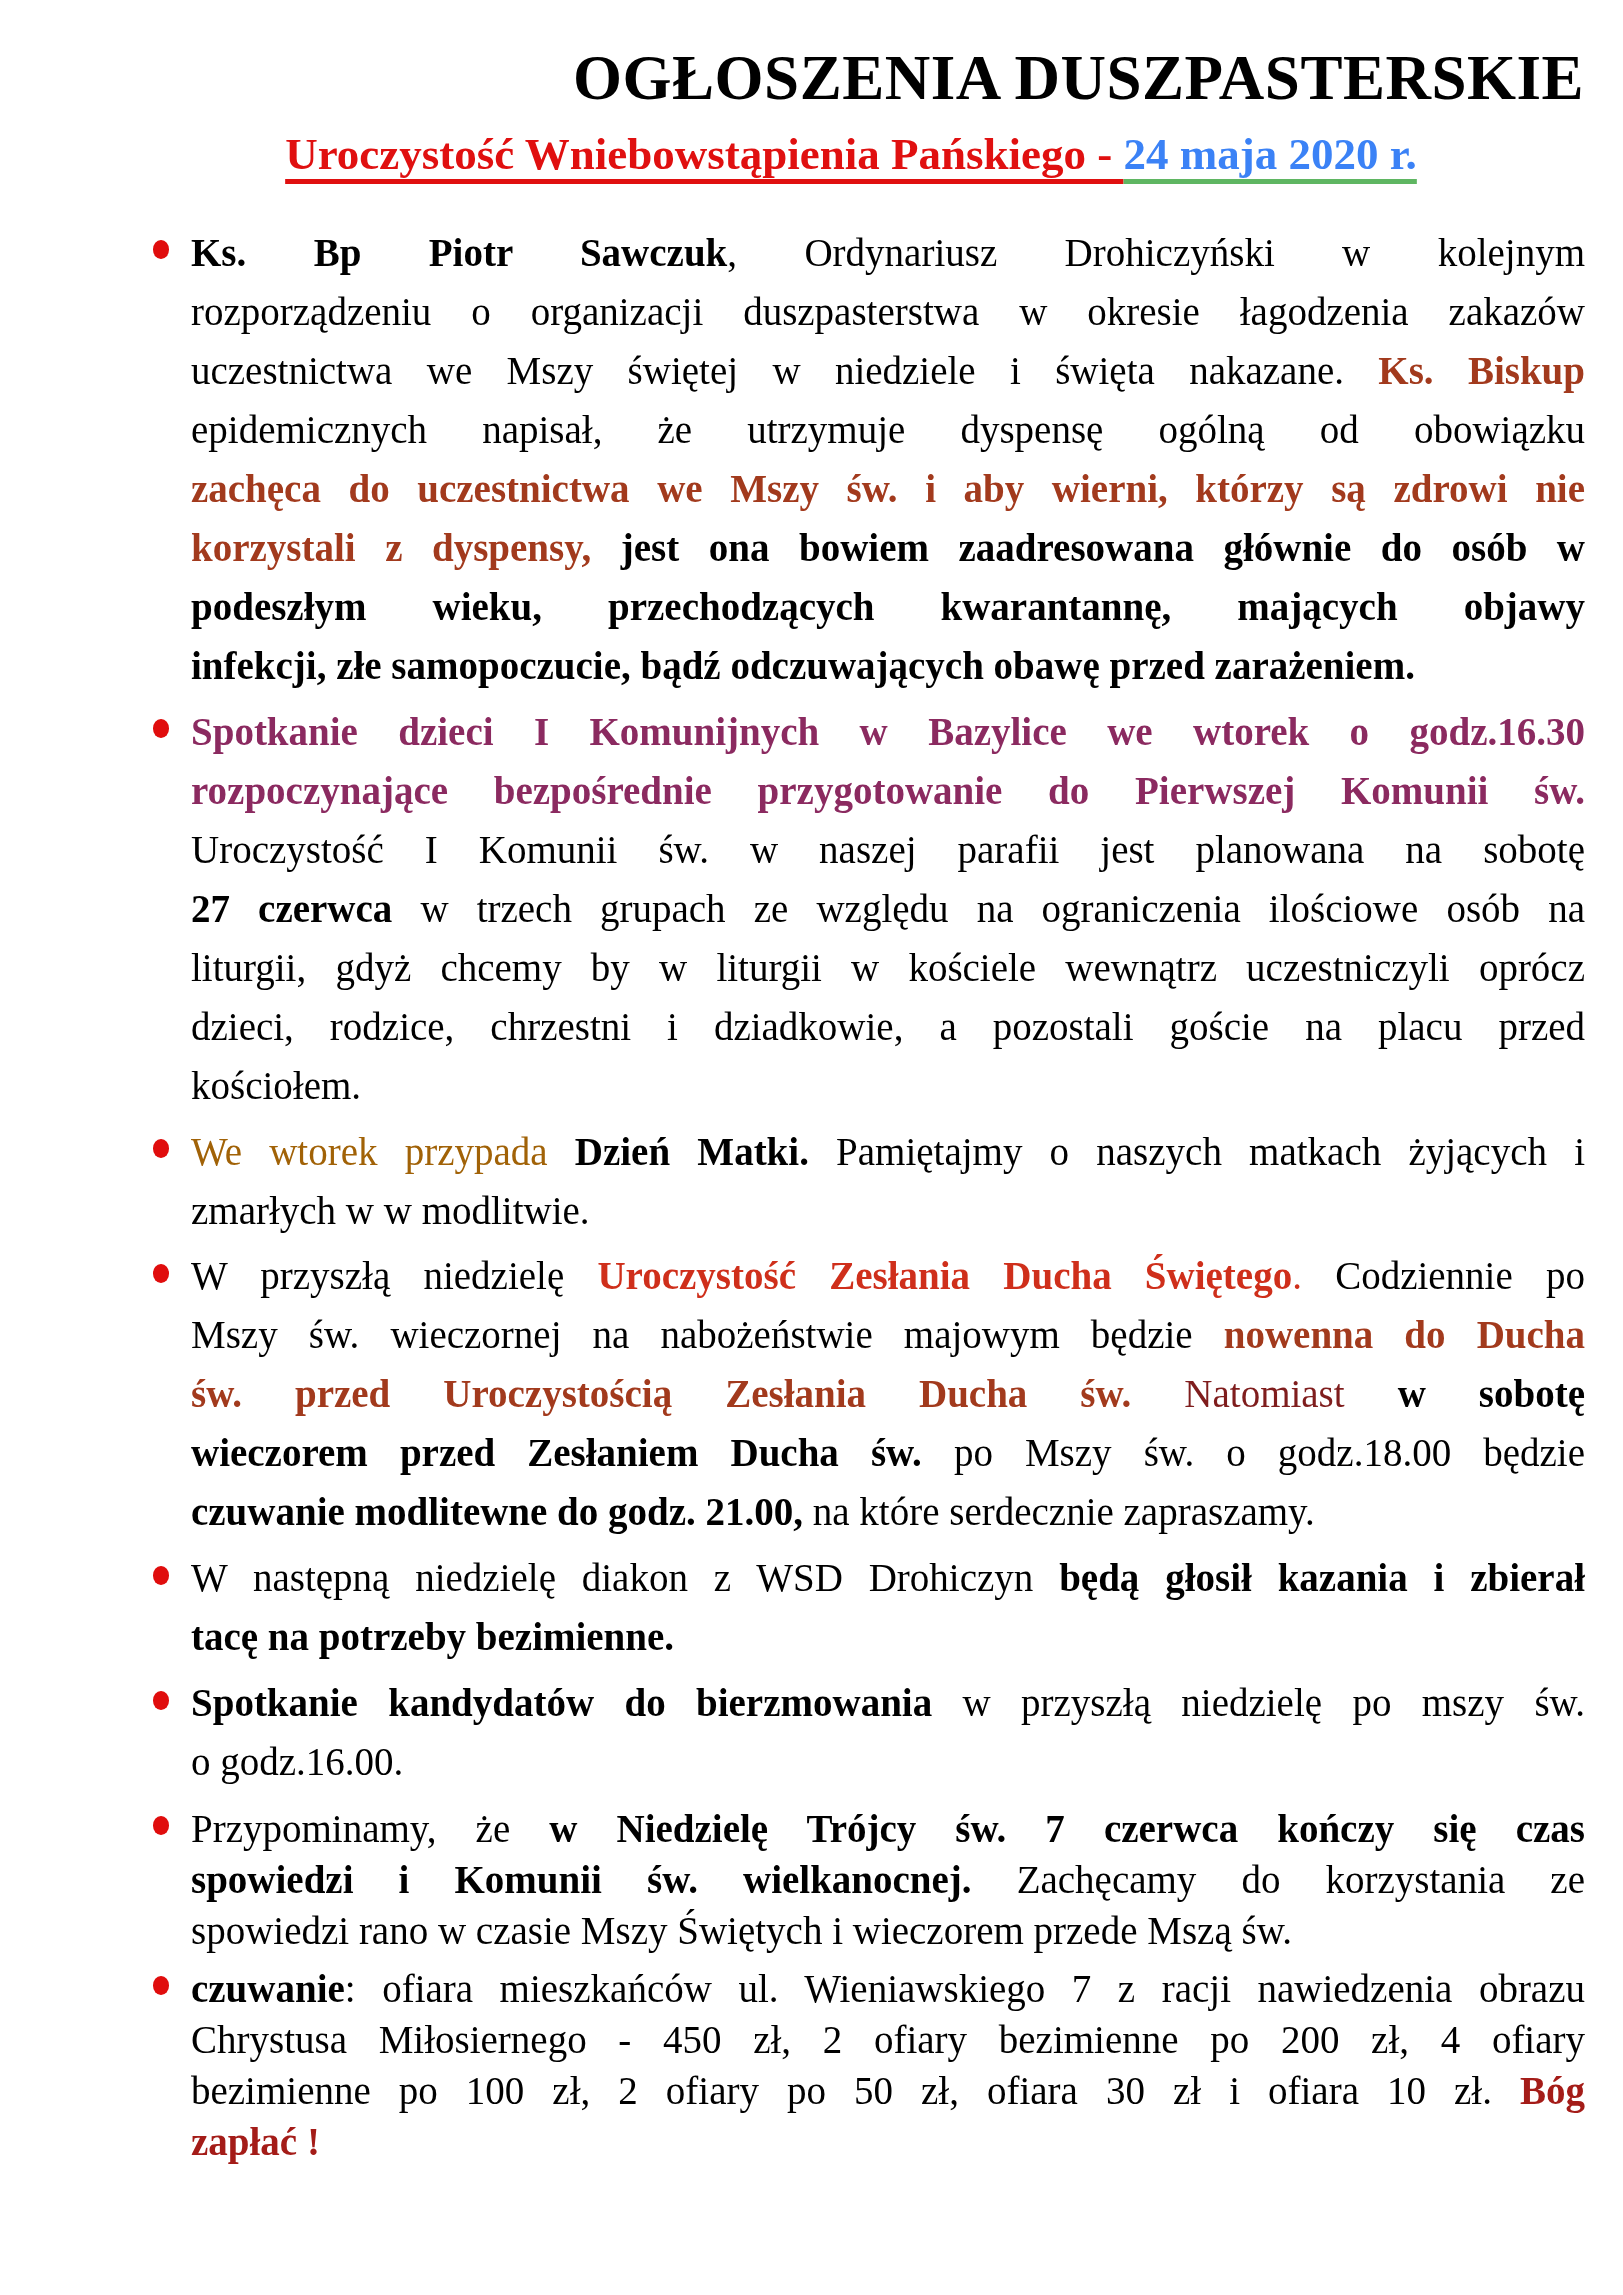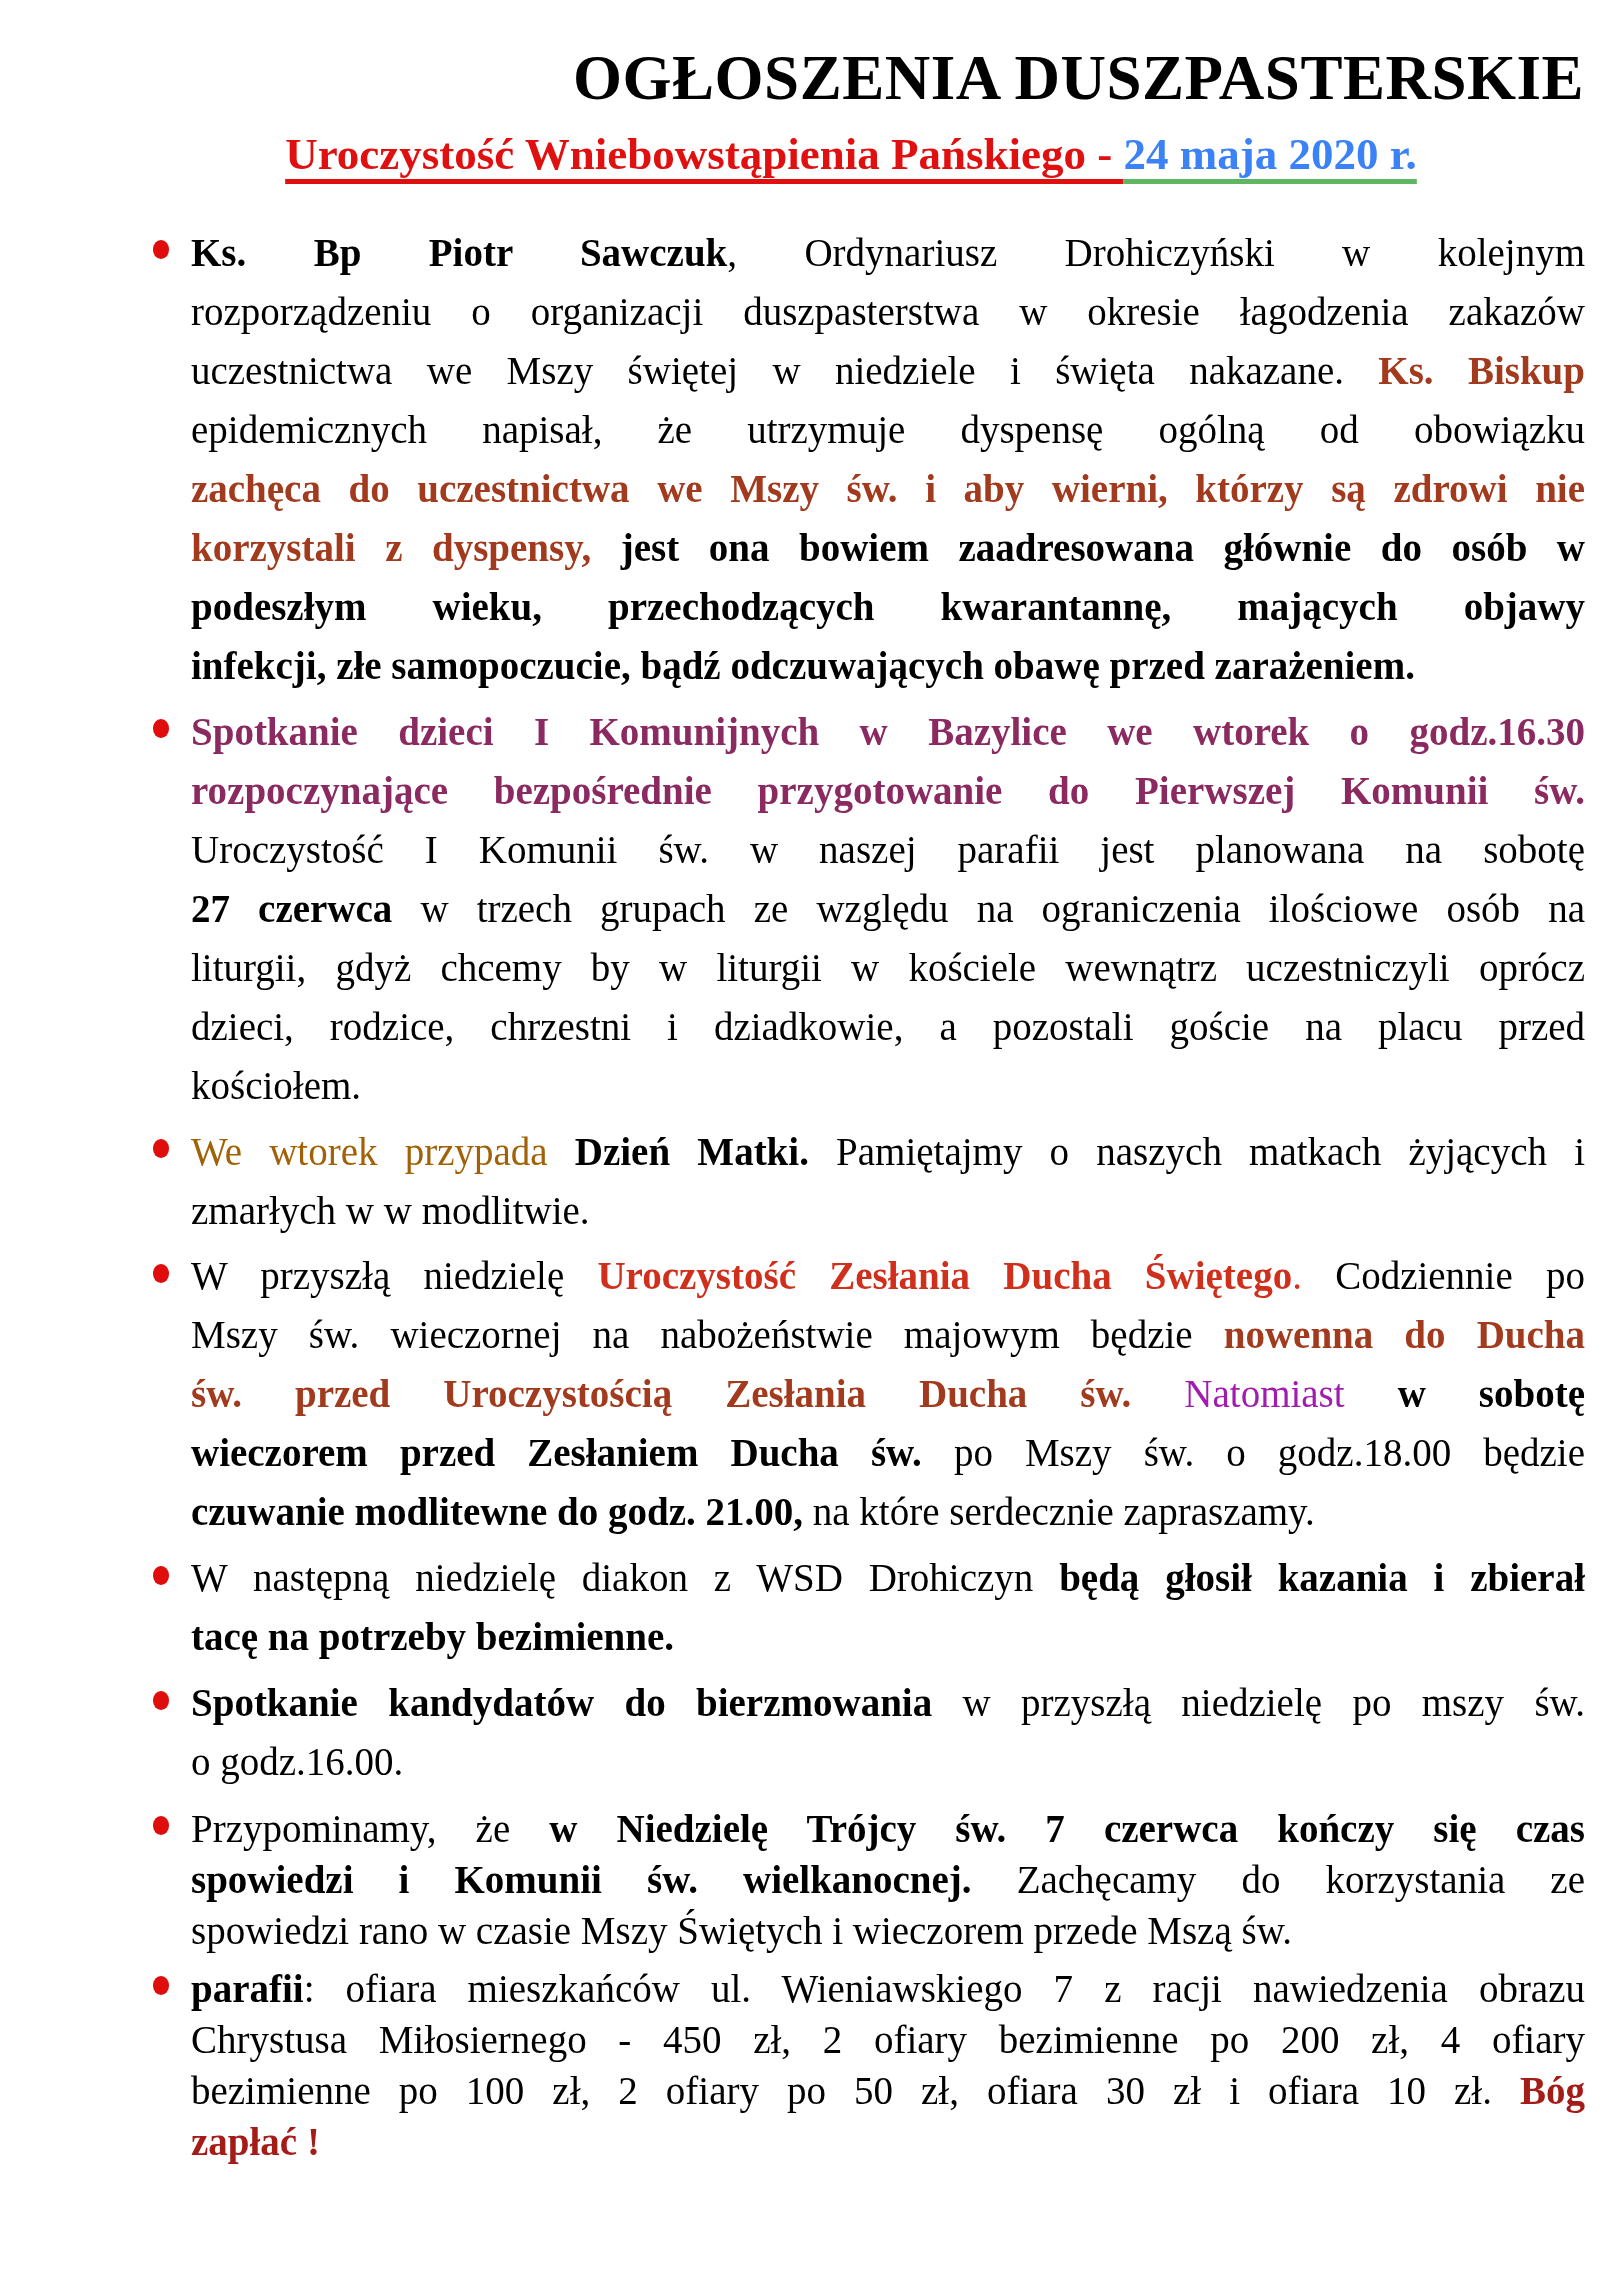--- a/index.html
+++ b/index.html
@@ -87,21 +87,21 @@
     </div>
     <div class="bullet wide">
       <span class="dot" style="background: rgb(224, 13, 13);"></span>
       <div class="line"><span style="color: #a16207;">We wtorek przypada </span><span class="run-b" style="color: rgb(0, 0, 0);">Dzień Matki.</span><span style="color: rgb(0, 0, 0);"> Pamiętajmy o naszych matkach żyjących i</span></div>
       <div class="line last"><span style="color: rgb(0, 0, 0);">zmarłych w w modlitwie.</span></div>
     </div>
     <div class="bullet wide">
       <span class="dot" style="background: rgb(224, 13, 13);"></span>
       <div class="line"><span style="color: rgb(0, 0, 0);">W przyszłą niedzielę </span><span class="run-b" style="color: rgb(207, 47, 27);">Uroczystość Zesłania Ducha Świętego</span><span style="color: rgb(207, 47, 27);">.</span><span style="color: rgb(0, 0, 0);"> Codziennie po</span></div>
       <div class="line"><span style="color: rgb(0, 0, 0);">Mszy św. wieczornej na nabożeństwie majowym będzie </span><span class="run-b" style="color: rgb(162, 58, 29);">nowenna do Ducha</span></div>
-      <div class="line"><span class="run-b" style="color: rgb(162, 58, 29);">św. przed Uroczystością Zesłania Ducha św.</span><span style="color: #a21caf; margin-top: 25px;"> Natomiast </span><span class="run-b" style="color: rgb(0, 0, 0);">w sobotę</span></div>
+      <div class="line"><span class="run-b" style="color: rgb(162, 58, 29);">św. przed Uroczystością Zesłania Ducha św.</span><span style="color: #7f1d1d; margin-top: 25px;"> Natomiast </span><span class="run-b" style="color: rgb(0, 0, 0);">w sobotę</span></div>
       <div class="line"><span class="run-b" style="color: rgb(0, 0, 0);">wieczorem przed Zesłaniem Ducha św.</span><span style="color: rgb(0, 0, 0);"> po Mszy św. o godz.18.00 będzie</span></div>
       <div class="line last"><span class="run-b" style="color: rgb(0, 0, 0);">czuwanie modlitewne do godz. 21.00,</span><span style="color: rgb(0, 0, 0);"> na które serdecznie zapraszamy.</span></div>
     </div>
     <div class="bullet wide">
       <span class="dot" style="background: rgb(224, 13, 13);"></span>
       <div class="line"><span style="color: rgb(0, 0, 0);">W następną niedzielę diakon z WSD Drohiczyn </span><span class="run-b" style="color: rgb(0, 0, 0);">będą głosił kazania i zbierał</span></div>
       <div class="line last"><span class="run-b" style="color: rgb(0, 0, 0);">tacę na potrzeby bezimienne.</span></div>
     </div>
     <div class="bullet wide">
       <span class="dot" style="background: rgb(224, 13, 13);"></span>
@@ -109,19 +109,19 @@
       <div class="line last"><span style="color: rgb(0, 0, 0);">o godz.16.00.</span></div>
     </div>
     <div class="bullet tight" style="margin-top: 12.3px;">
       <span class="dot" style="background: rgb(224, 13, 13);"></span>
       <div class="line"><span style="color: rgb(0, 0, 0);">Przypominamy, że </span><span class="run-b" style="color: rgb(0, 0, 0);">w Niedzielę Trójcy św. 7 czerwca kończy się czas</span></div>
       <div class="line"><span class="run-b" style="color: rgb(0, 0, 0);">spowiedzi i Komunii św. wielkanocnej.</span><span style="color: rgb(0, 0, 0);"> Zachęcamy do korzystania ze</span></div>
       <div class="line last"><span style="color: rgb(0, 0, 0);">spowiedzi rano w czasie Mszy Świętych i wieczorem przede Mszą św.</span></div>
     </div>
     <div class="bullet tight">
       <span class="dot" style="background: rgb(224, 13, 13);"></span>
-      <div class="line"><span class="run-b" style="color: rgb(0, 0, 0);">parafii</span><span style="color: rgb(0, 0, 0);">: ofiara mieszkańców ul. Wieniawskiego 7 z racji nawiedzenia obrazu</span></div>
+      <div class="line"><span class="run-b" style="color: rgb(0, 0, 0);">czuwanie</span><span style="color: rgb(0, 0, 0);">: ofiara mieszkańców ul. Wieniawskiego 7 z racji nawiedzenia obrazu</span></div>
       <div class="line"><span style="color: rgb(0, 0, 0);">Chrystusa Miłosiernego - 450 zł, 2 ofiary bezimienne po 200 zł, 4 ofiary</span></div>
       <div class="line"><span style="color: rgb(0, 0, 0);">bezimienne po 100 zł, 2 ofiary po 50 zł, ofiara 30 zł i ofiara 10 zł.  </span><span class="run-b" style="color: rgb(164, 28, 24);">Bóg</span></div>
       <div class="line last"><span class="run-b" style="color: rgb(164, 28, 24);">zapłać !</span></div>
     </div>
   </div>
 
 
 </body></html>

